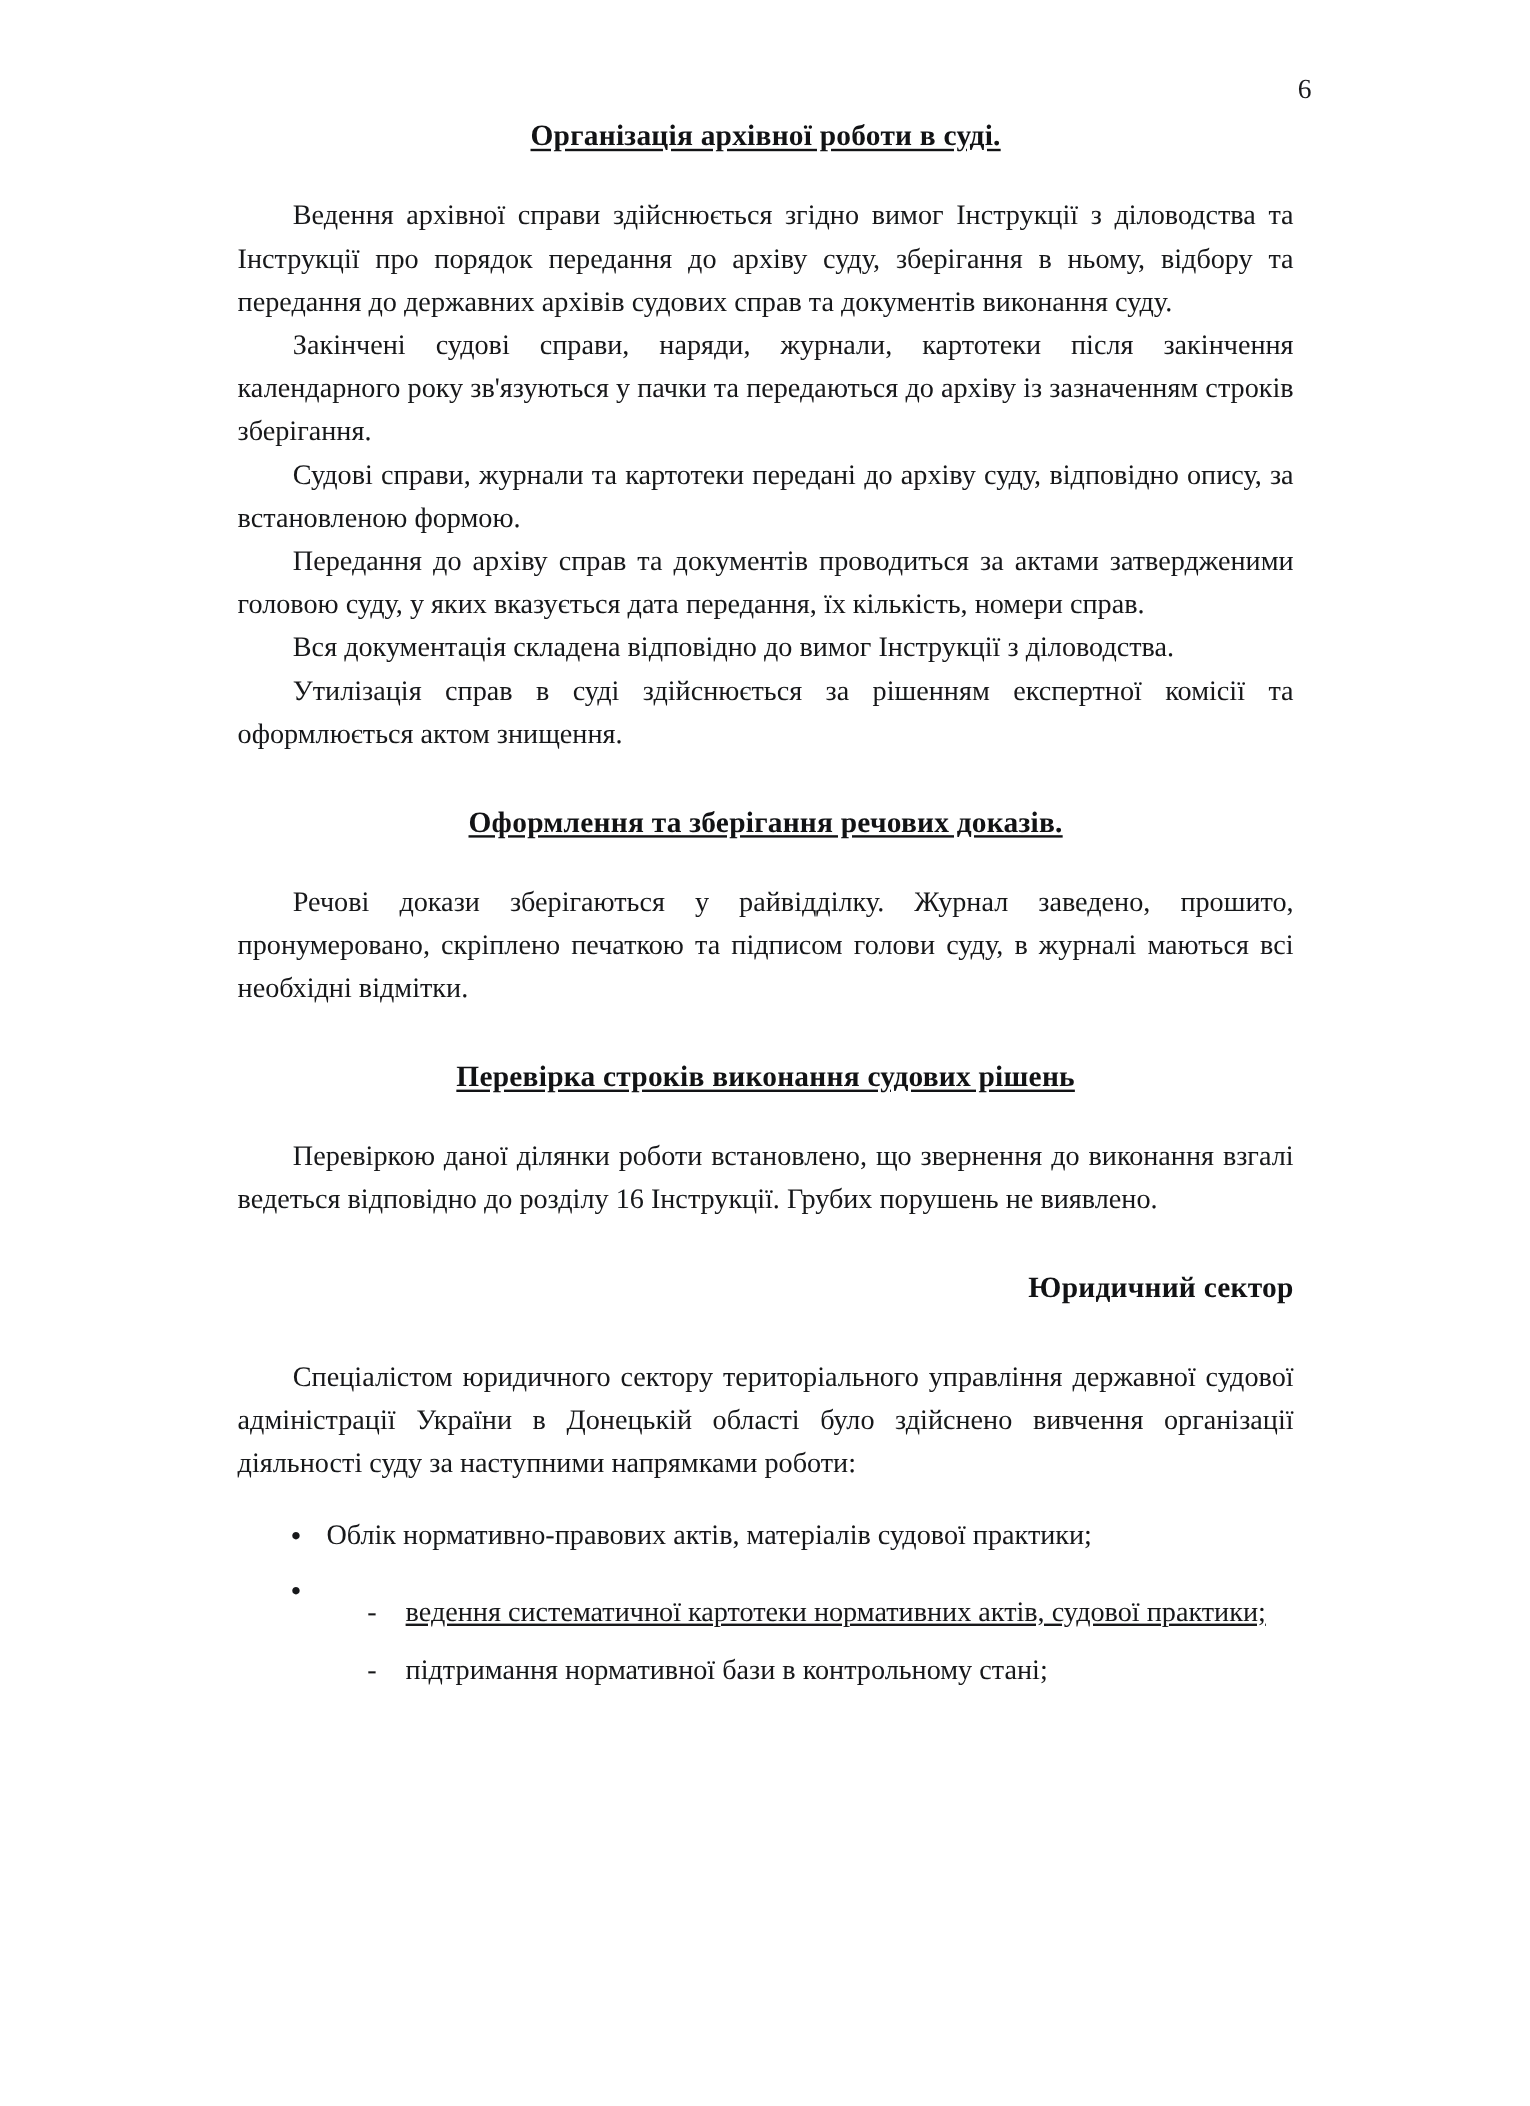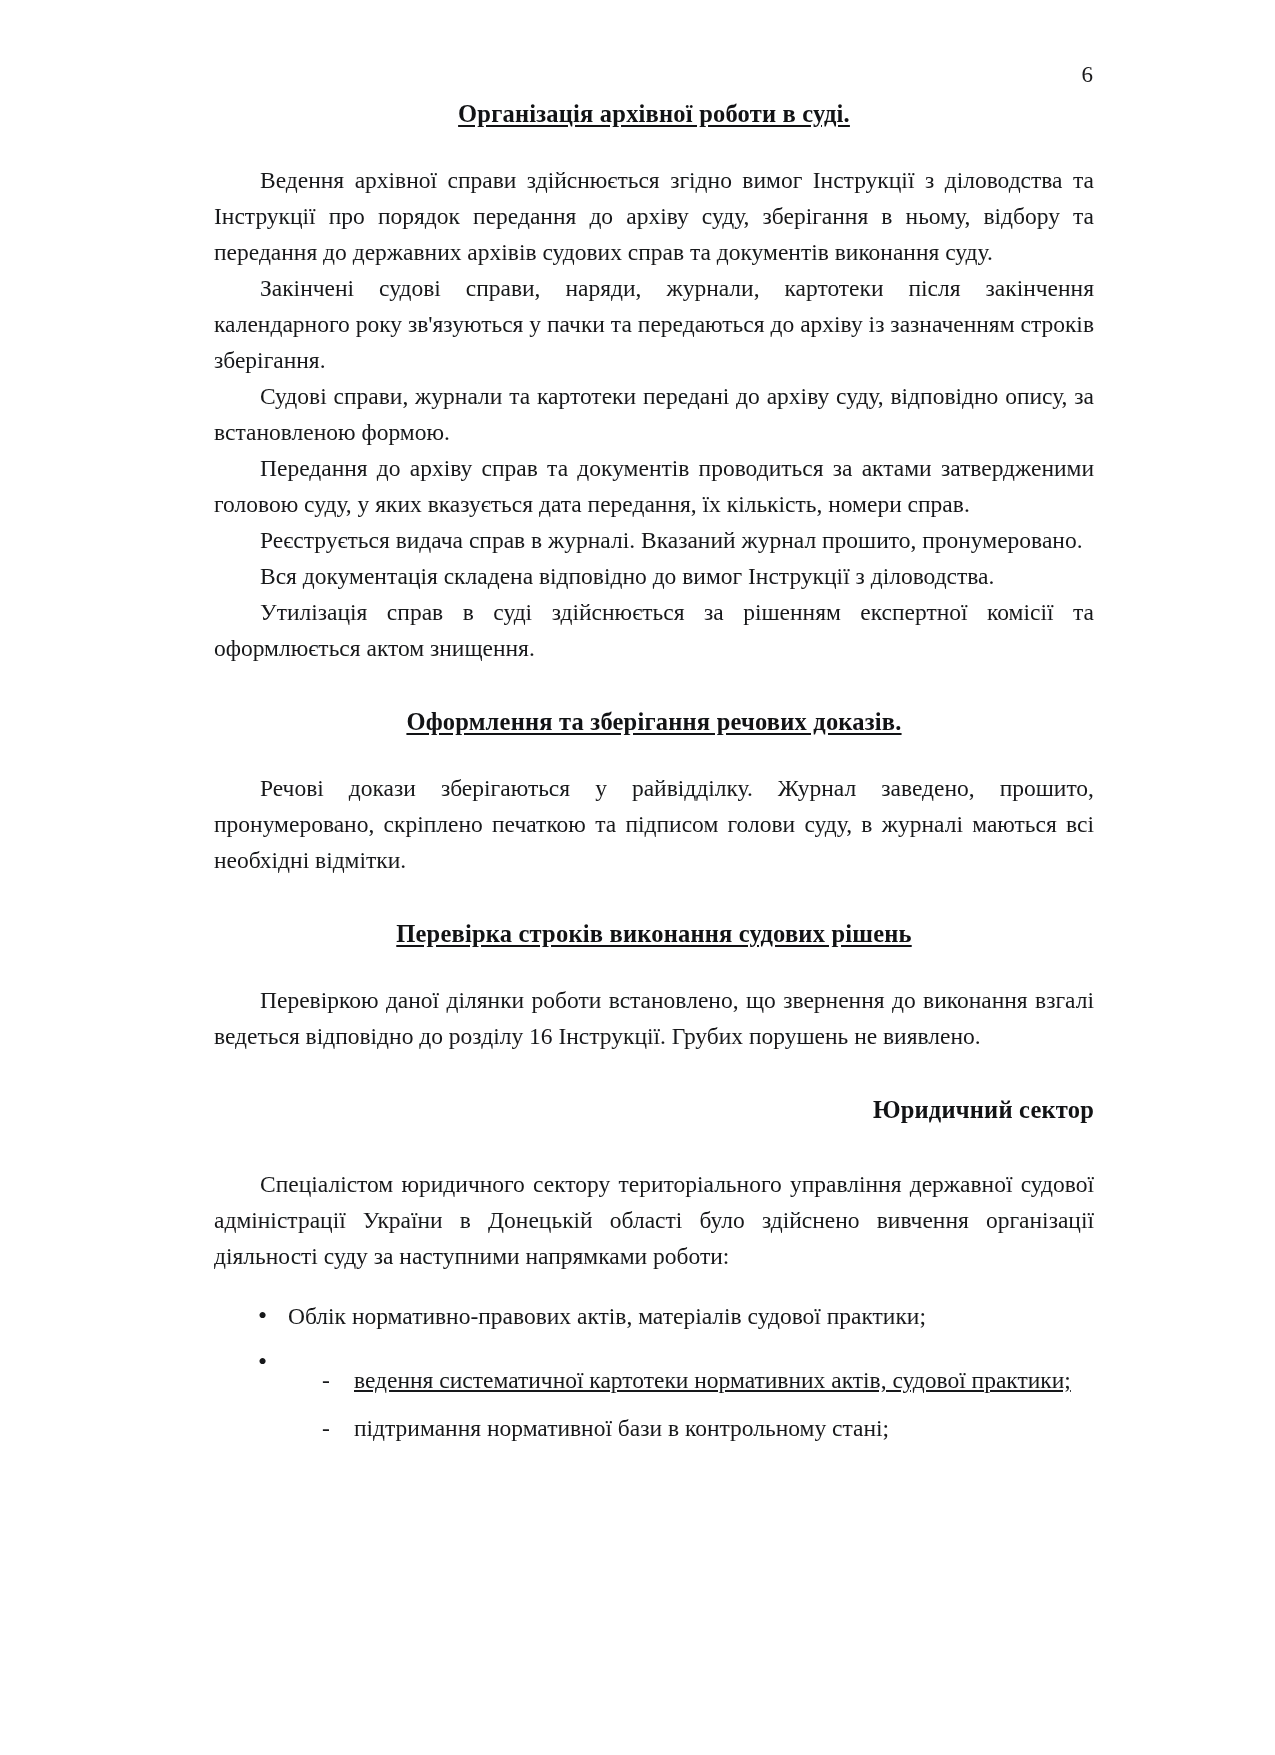--- a/index.html
+++ b/index.html
@@ -24,21 +24,20 @@
     right: 182px;
     font-size: 23px;
     font-family: "Liberation Serif", "DejaVu Serif", serif;
     color: #1a1a1c;
   }
   .content {
     position: absolute;
     left: 198px;
     top: 100px;
     width: 880px;
-    margin-left: 16px;
   }
   h2.heading {
     text-align: center;
     font-size: 24.5px;
     font-weight: bold;
     margin: 0;
     padding: 0;
     text-decoration: underline;
     text-underline-offset: 3px;
     letter-spacing: 0.2px;
@@ -117,21 +116,20 @@
   <div class="page-number">6</div>
 
   <div class="content">
 
     <h2 class="heading">Організація архівної роботи в суді.</h2>
     <div class="gap-l"></div>
     <p class="para">Ведення архівної справи здійснюється згідно вимог Інструкції з діловодства та Інструкції про порядок передання до архіву суду, зберігання в ньому, відбору та передання до державних архівів судових справ та документів виконання суду.</p>
     <p class="para">Закінчені судові справи, наряди, журнали, картотеки після закінчення календарного року зв'язуються у пачки та передаються до архіву із зазначенням строків зберігання.</p>
     <p class="para">Судові справи, журнали та картотеки передані до архіву суду, відповідно опису, за встановленою формою.</p>
     <p class="para">Передання до архіву справ та документів проводиться за актами затвердженими головою суду, у яких вказується дата передання, їх кількість, номери справ.</p>
-    <p class="para">Реєструється видача справ в журналі. Вказаний журнал прошито, пронумеровано.</p>
     <p class="para">Вся документація складена відповідно до вимог Інструкції з діловодства.</p>
     <p class="para">Утилізація справ в суді здійснюється за рішенням експертної комісії та оформлюється актом знищення.</p>
 
     <div class="gap-xl"></div>
 
     <h2 class="heading">Оформлення та зберігання речових доказів.</h2>
     <div class="gap-l"></div>
     <p class="para">Речові докази зберігаються у райвідділку. Журнал заведено, прошито, пронумеровано, скріплено печаткою та підписом голови суду, в журналі маються всі необхідні відмітки.</p>
 
     <div class="gap-xl"></div>

